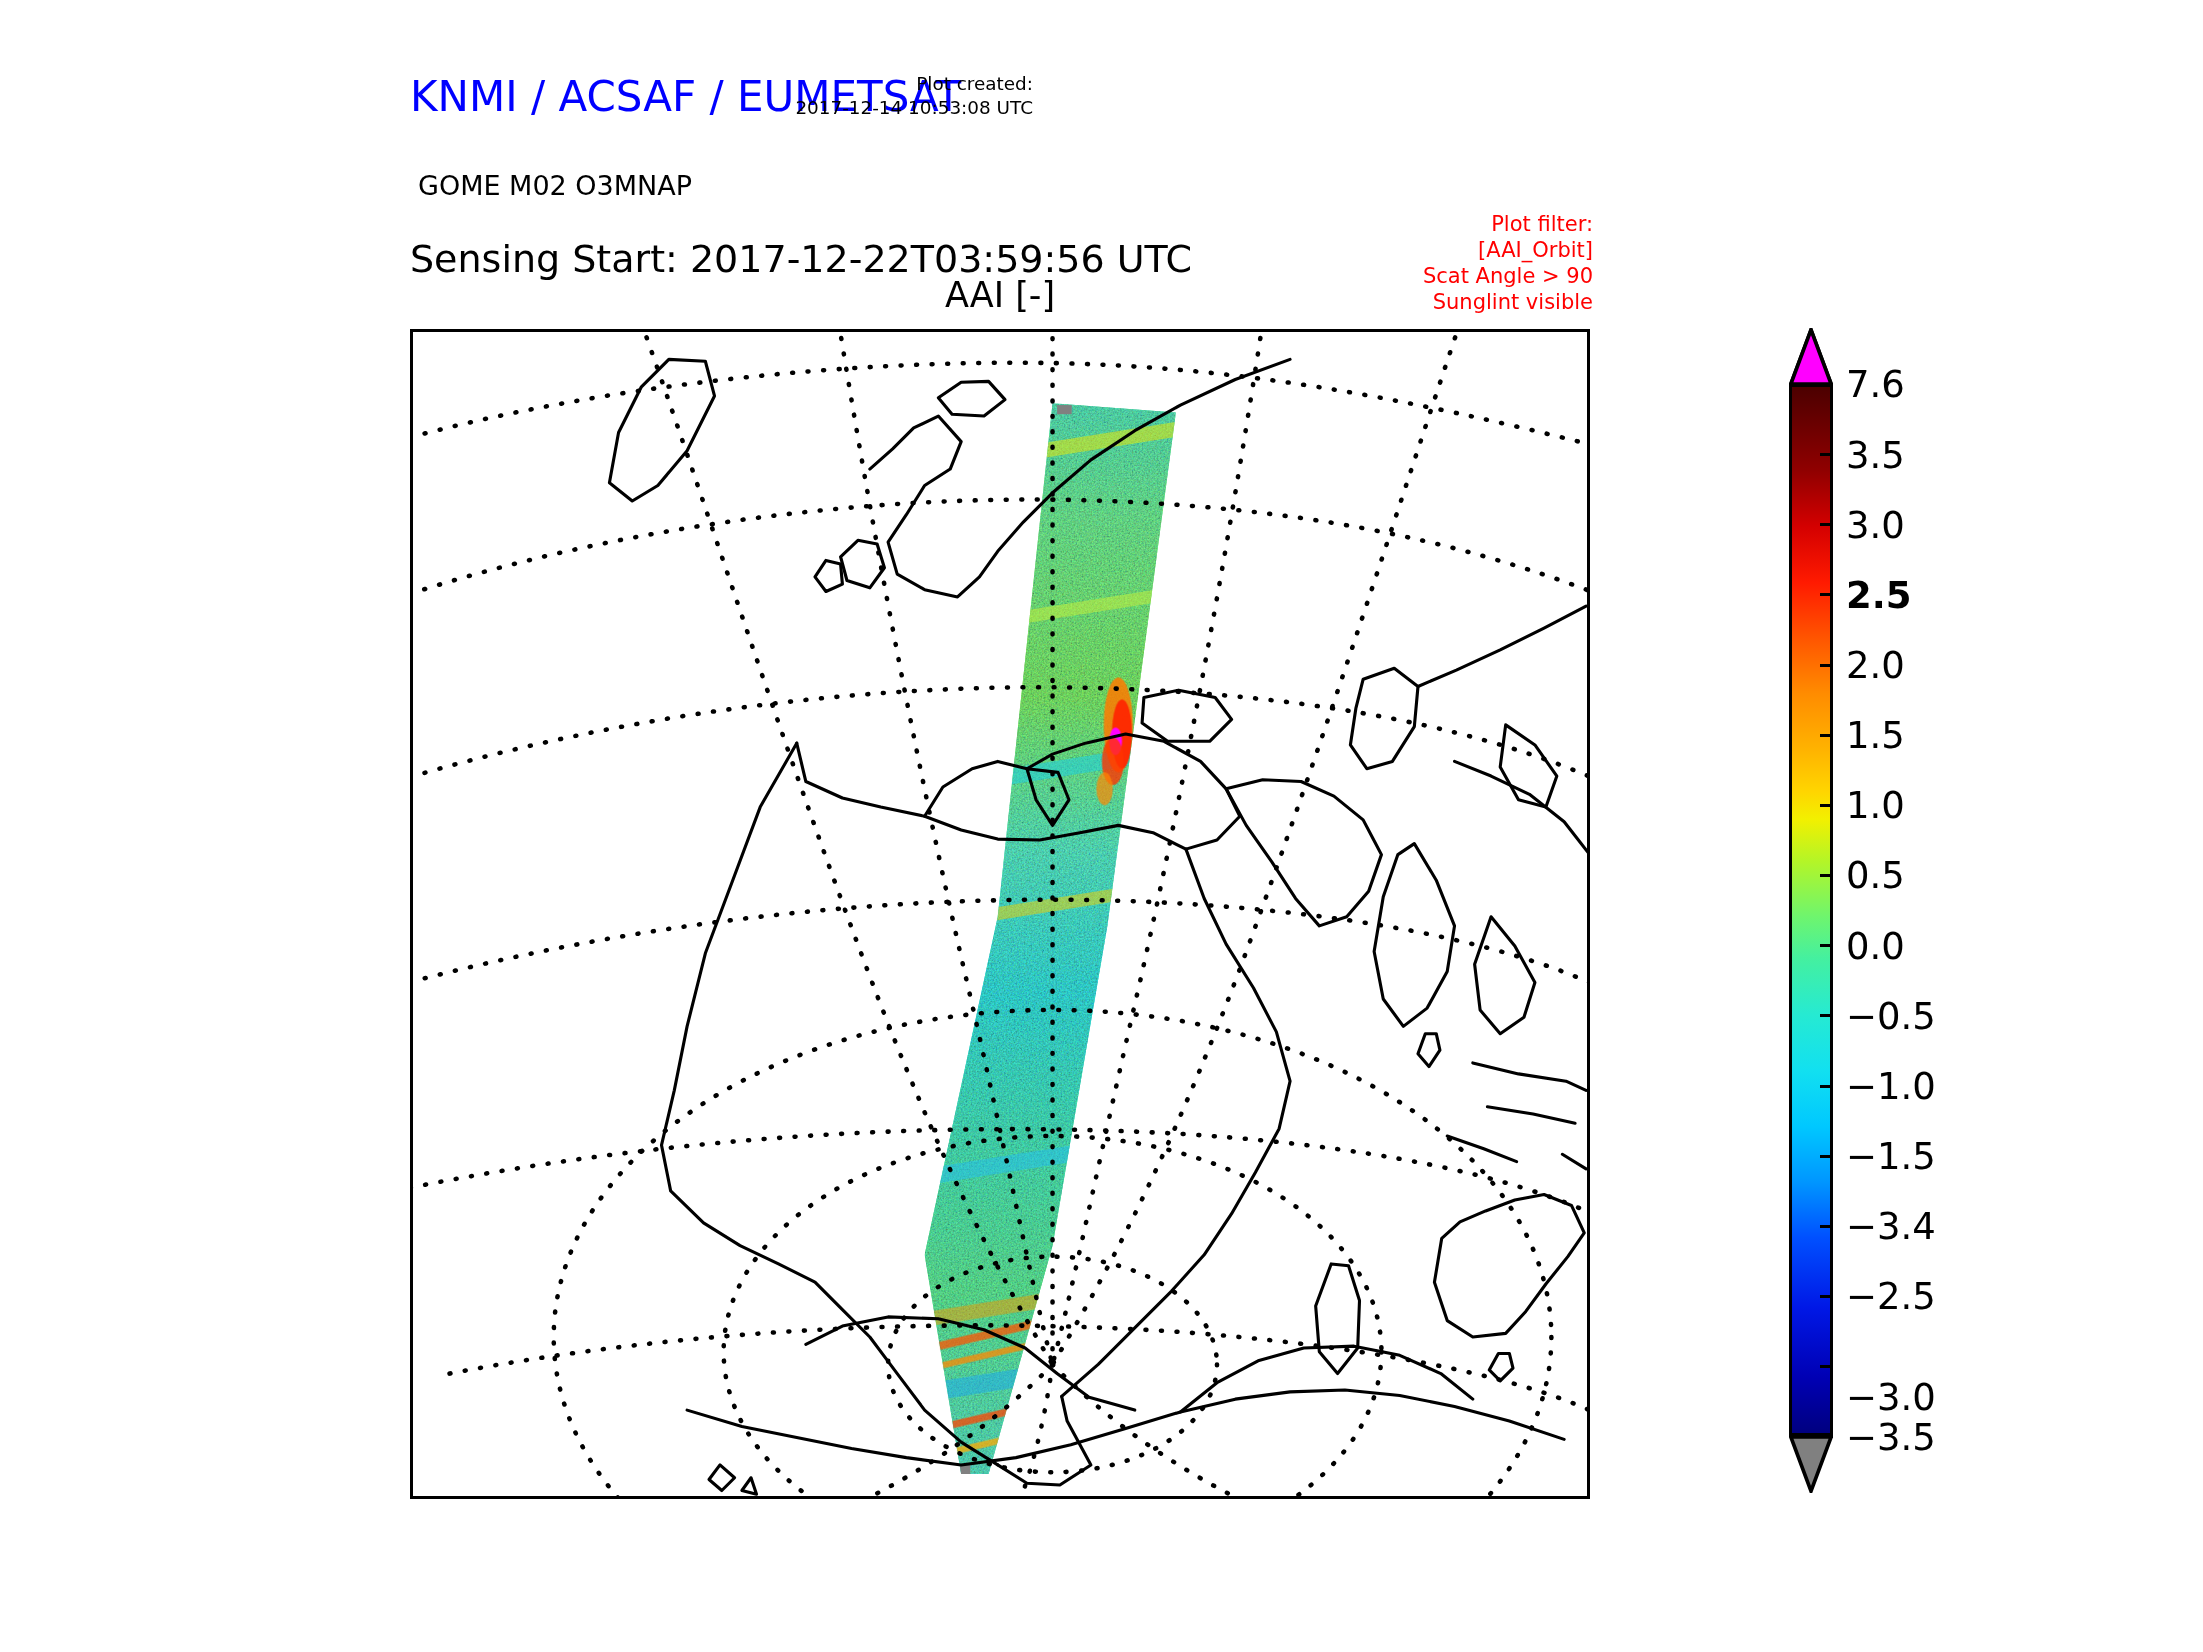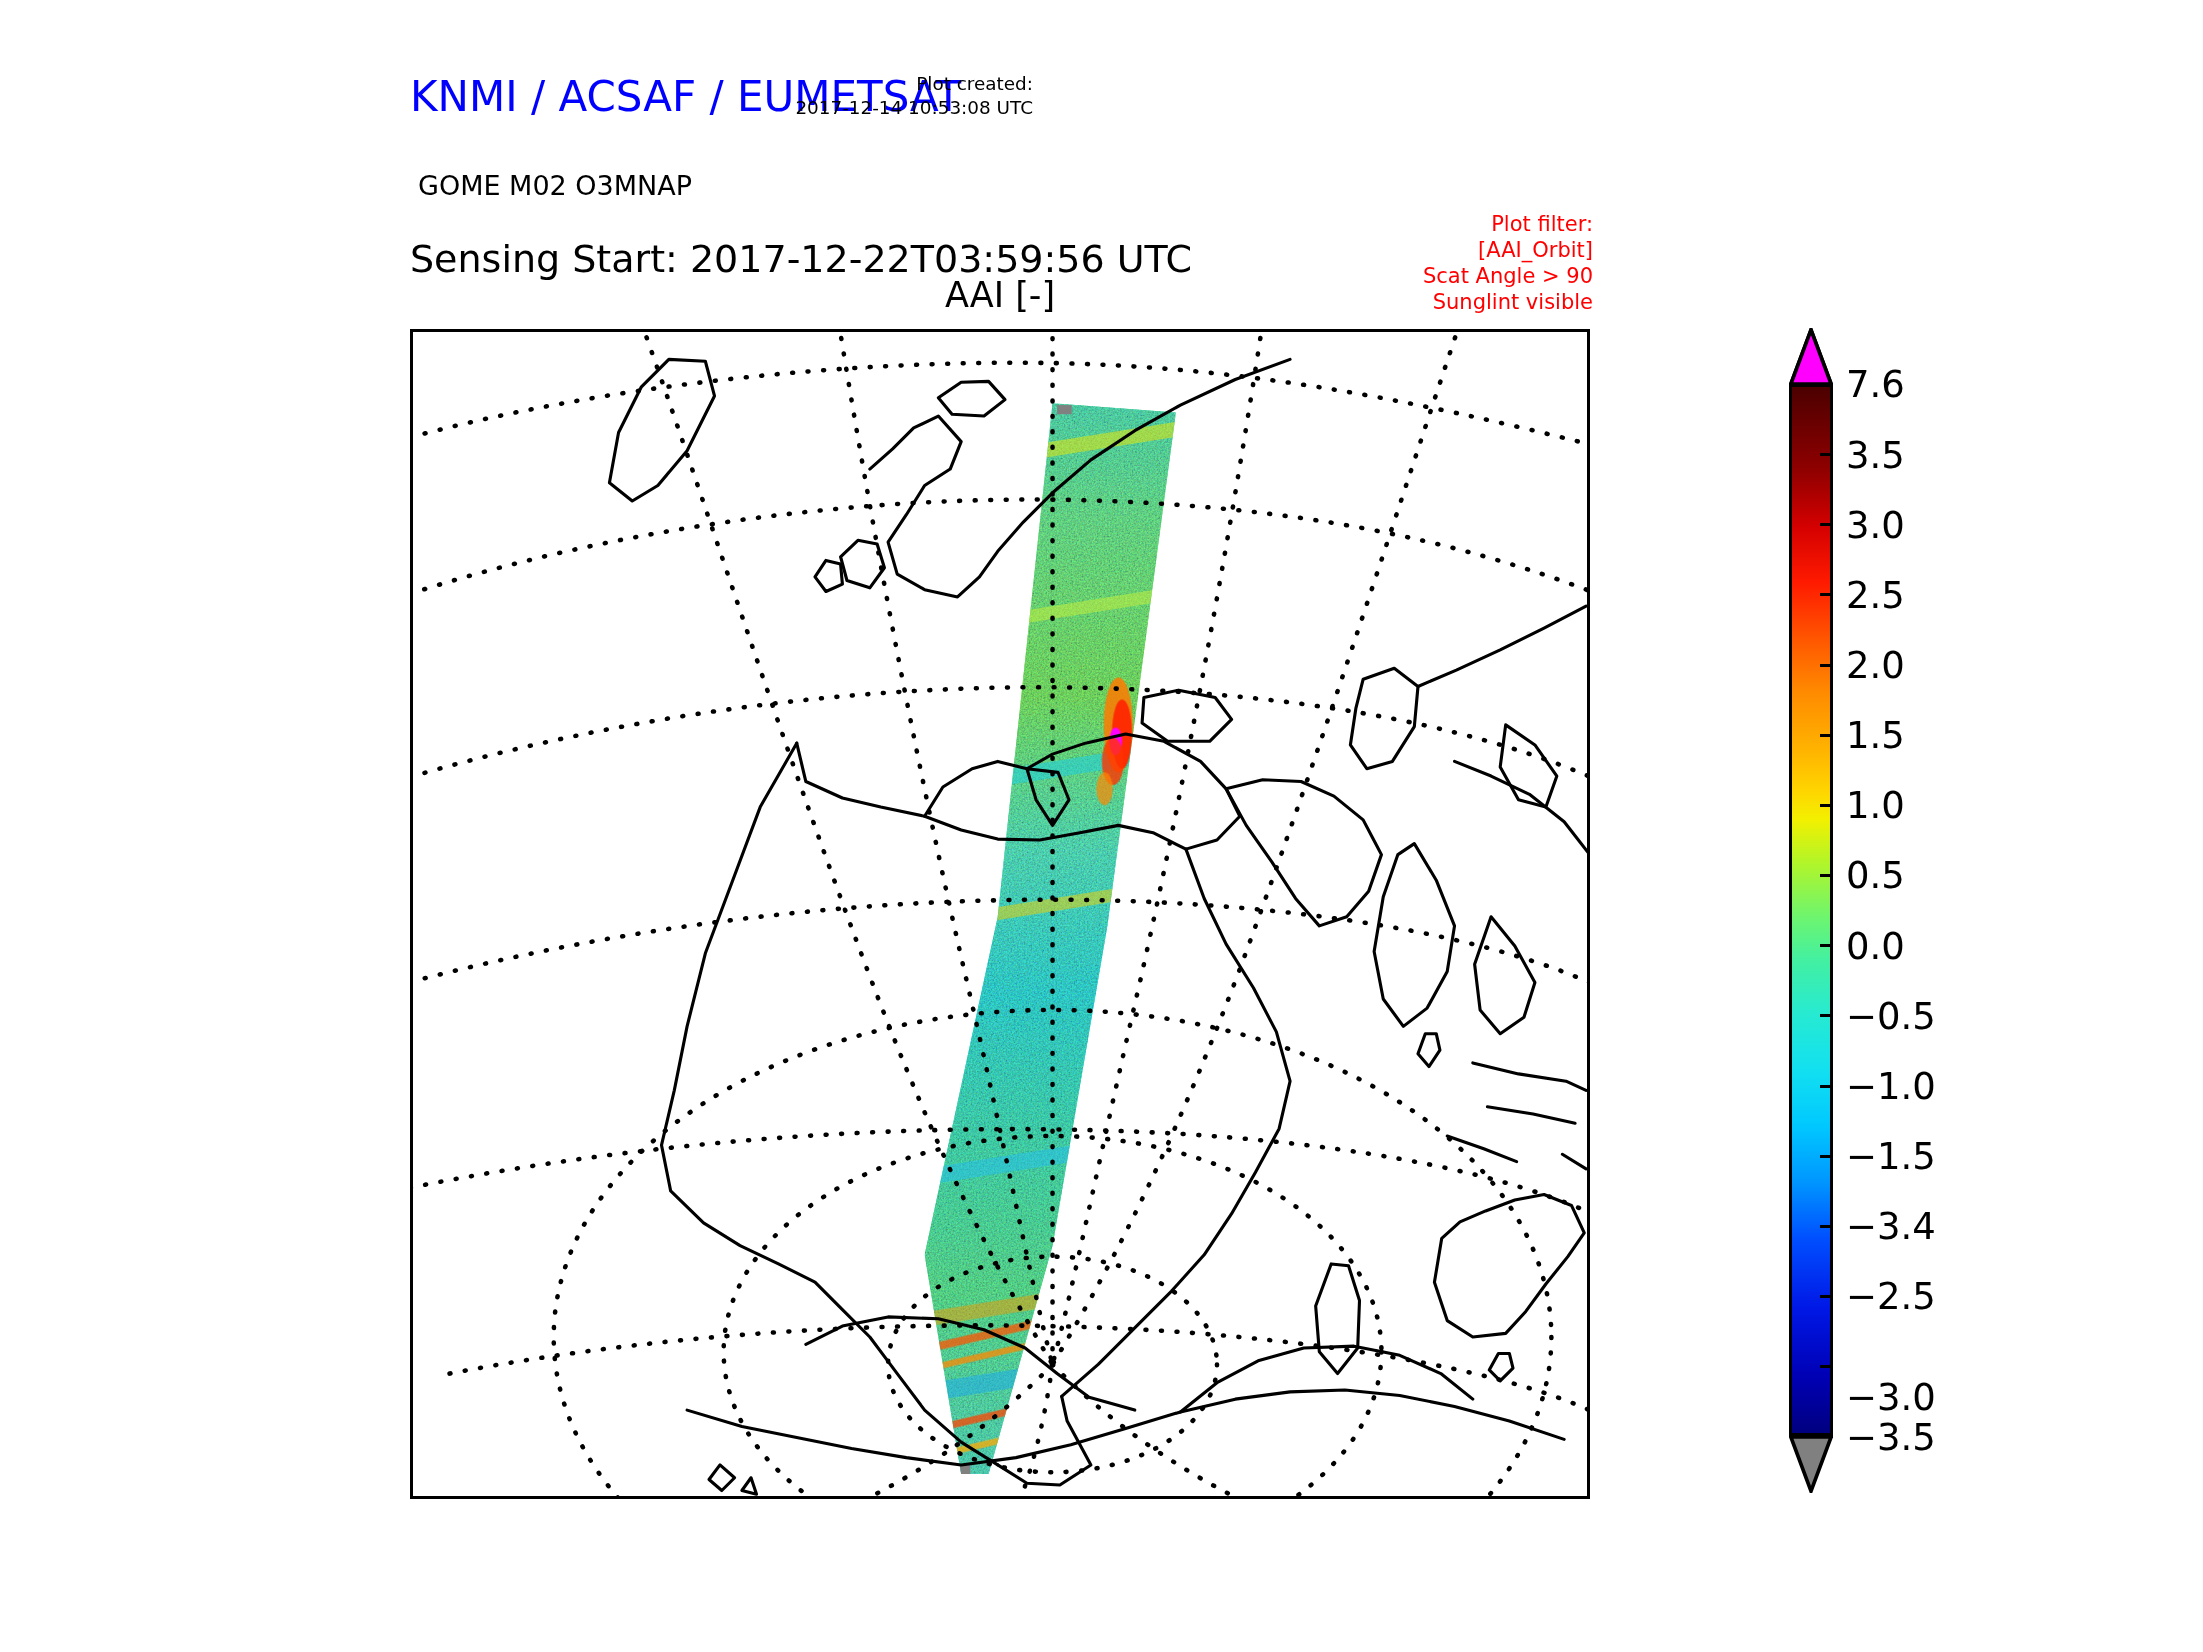--- a/index.html
+++ b/index.html
@@ -241,21 +241,21 @@
       </svg>
     </div>
   <div id="cbar-ticks">
       <div class="cb-tick" style="top: 62px; left: 35px;"></div>
       <div class="cb-lab" style="top: 63px;">7.6</div>
       <div class="cb-tick" style="top: 132px; left: 35px;"></div>
       <div class="cb-lab" style="top: 134px;">3.5</div>
       <div class="cb-tick" style="top: 202px; left: 35px;"></div>
       <div class="cb-lab" style="top: 204px;">3.0</div>
       <div class="cb-tick" style="top: 272px; left: 35px;"></div>
-      <div class="cb-lab" style="top: 274px;">2.5</div>
+      <div class="cb-lab" style="top: 274px; font-weight: bold;">2.5</div>
       <div class="cb-tick" style="top: 343px; left: 35px;"></div>
       <div class="cb-lab" style="top: 344px;">2.0</div>
       <div class="cb-tick" style="top: 413px; left: 35px;"></div>
       <div class="cb-lab" style="top: 414px;">1.5</div>
       <div class="cb-tick" style="top: 483px; left: 35px;"></div>
       <div class="cb-lab" style="top: 484px;">1.0</div>
       <div class="cb-tick" style="top: 553px; left: 35px;"></div>
       <div class="cb-lab" style="top: 554px;">0.5</div>
       <div class="cb-tick" style="top: 623px; left: 35px;"></div>
       <div class="cb-lab" style="top: 625px;">0.0</div>

